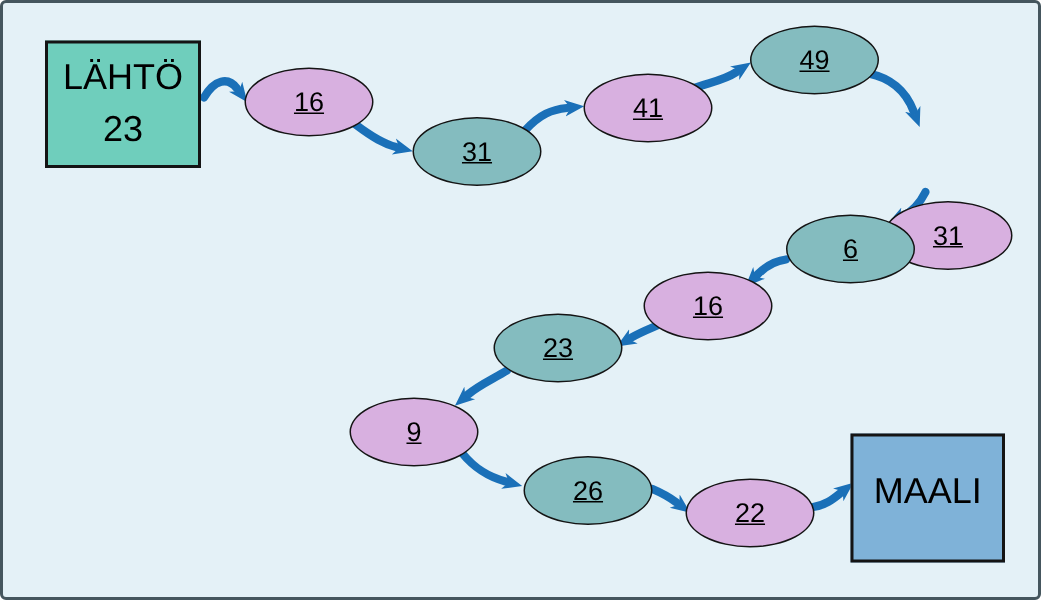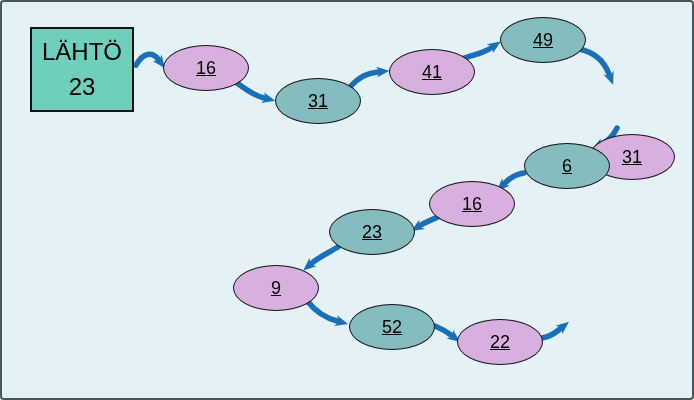--- a/index.html
+++ b/index.html
@@ -105,18 +105,21 @@
   <div class="nodes">
     <div class="node" style="left:161px; top:43px;">16</div>
     <div class="node" style="left:273px; top:76px;">31</div>
     <div class="node" style="left:387px; top:47px;">41</div>
     <div class="node" style="left:498px; top:15px;">49</div>
     <div class="node" style="left:587px; top:88px;margin-top:44px;">31</div>
     <div class="node" style="left:522px; top:141px;">6</div>
     <div class="node" style="left:427px; top:179px;">16</div>
     <div class="node" style="left:327px; top:207px;">23</div>
     <div class="node" style="left:231px; top:263px;">9</div>
-    <div class="node" style="left:347px; top:302px;">52</div>
+    <div class="node" style="left:347px; top:302px;">26</div>
     <div class="node" style="left:455px; top:317px;">22</div>
   </div>
 
+  <div class="box finish">
+    <span>MAALI</span>
+  </div>
 
 </div>
 
 </body></html>

